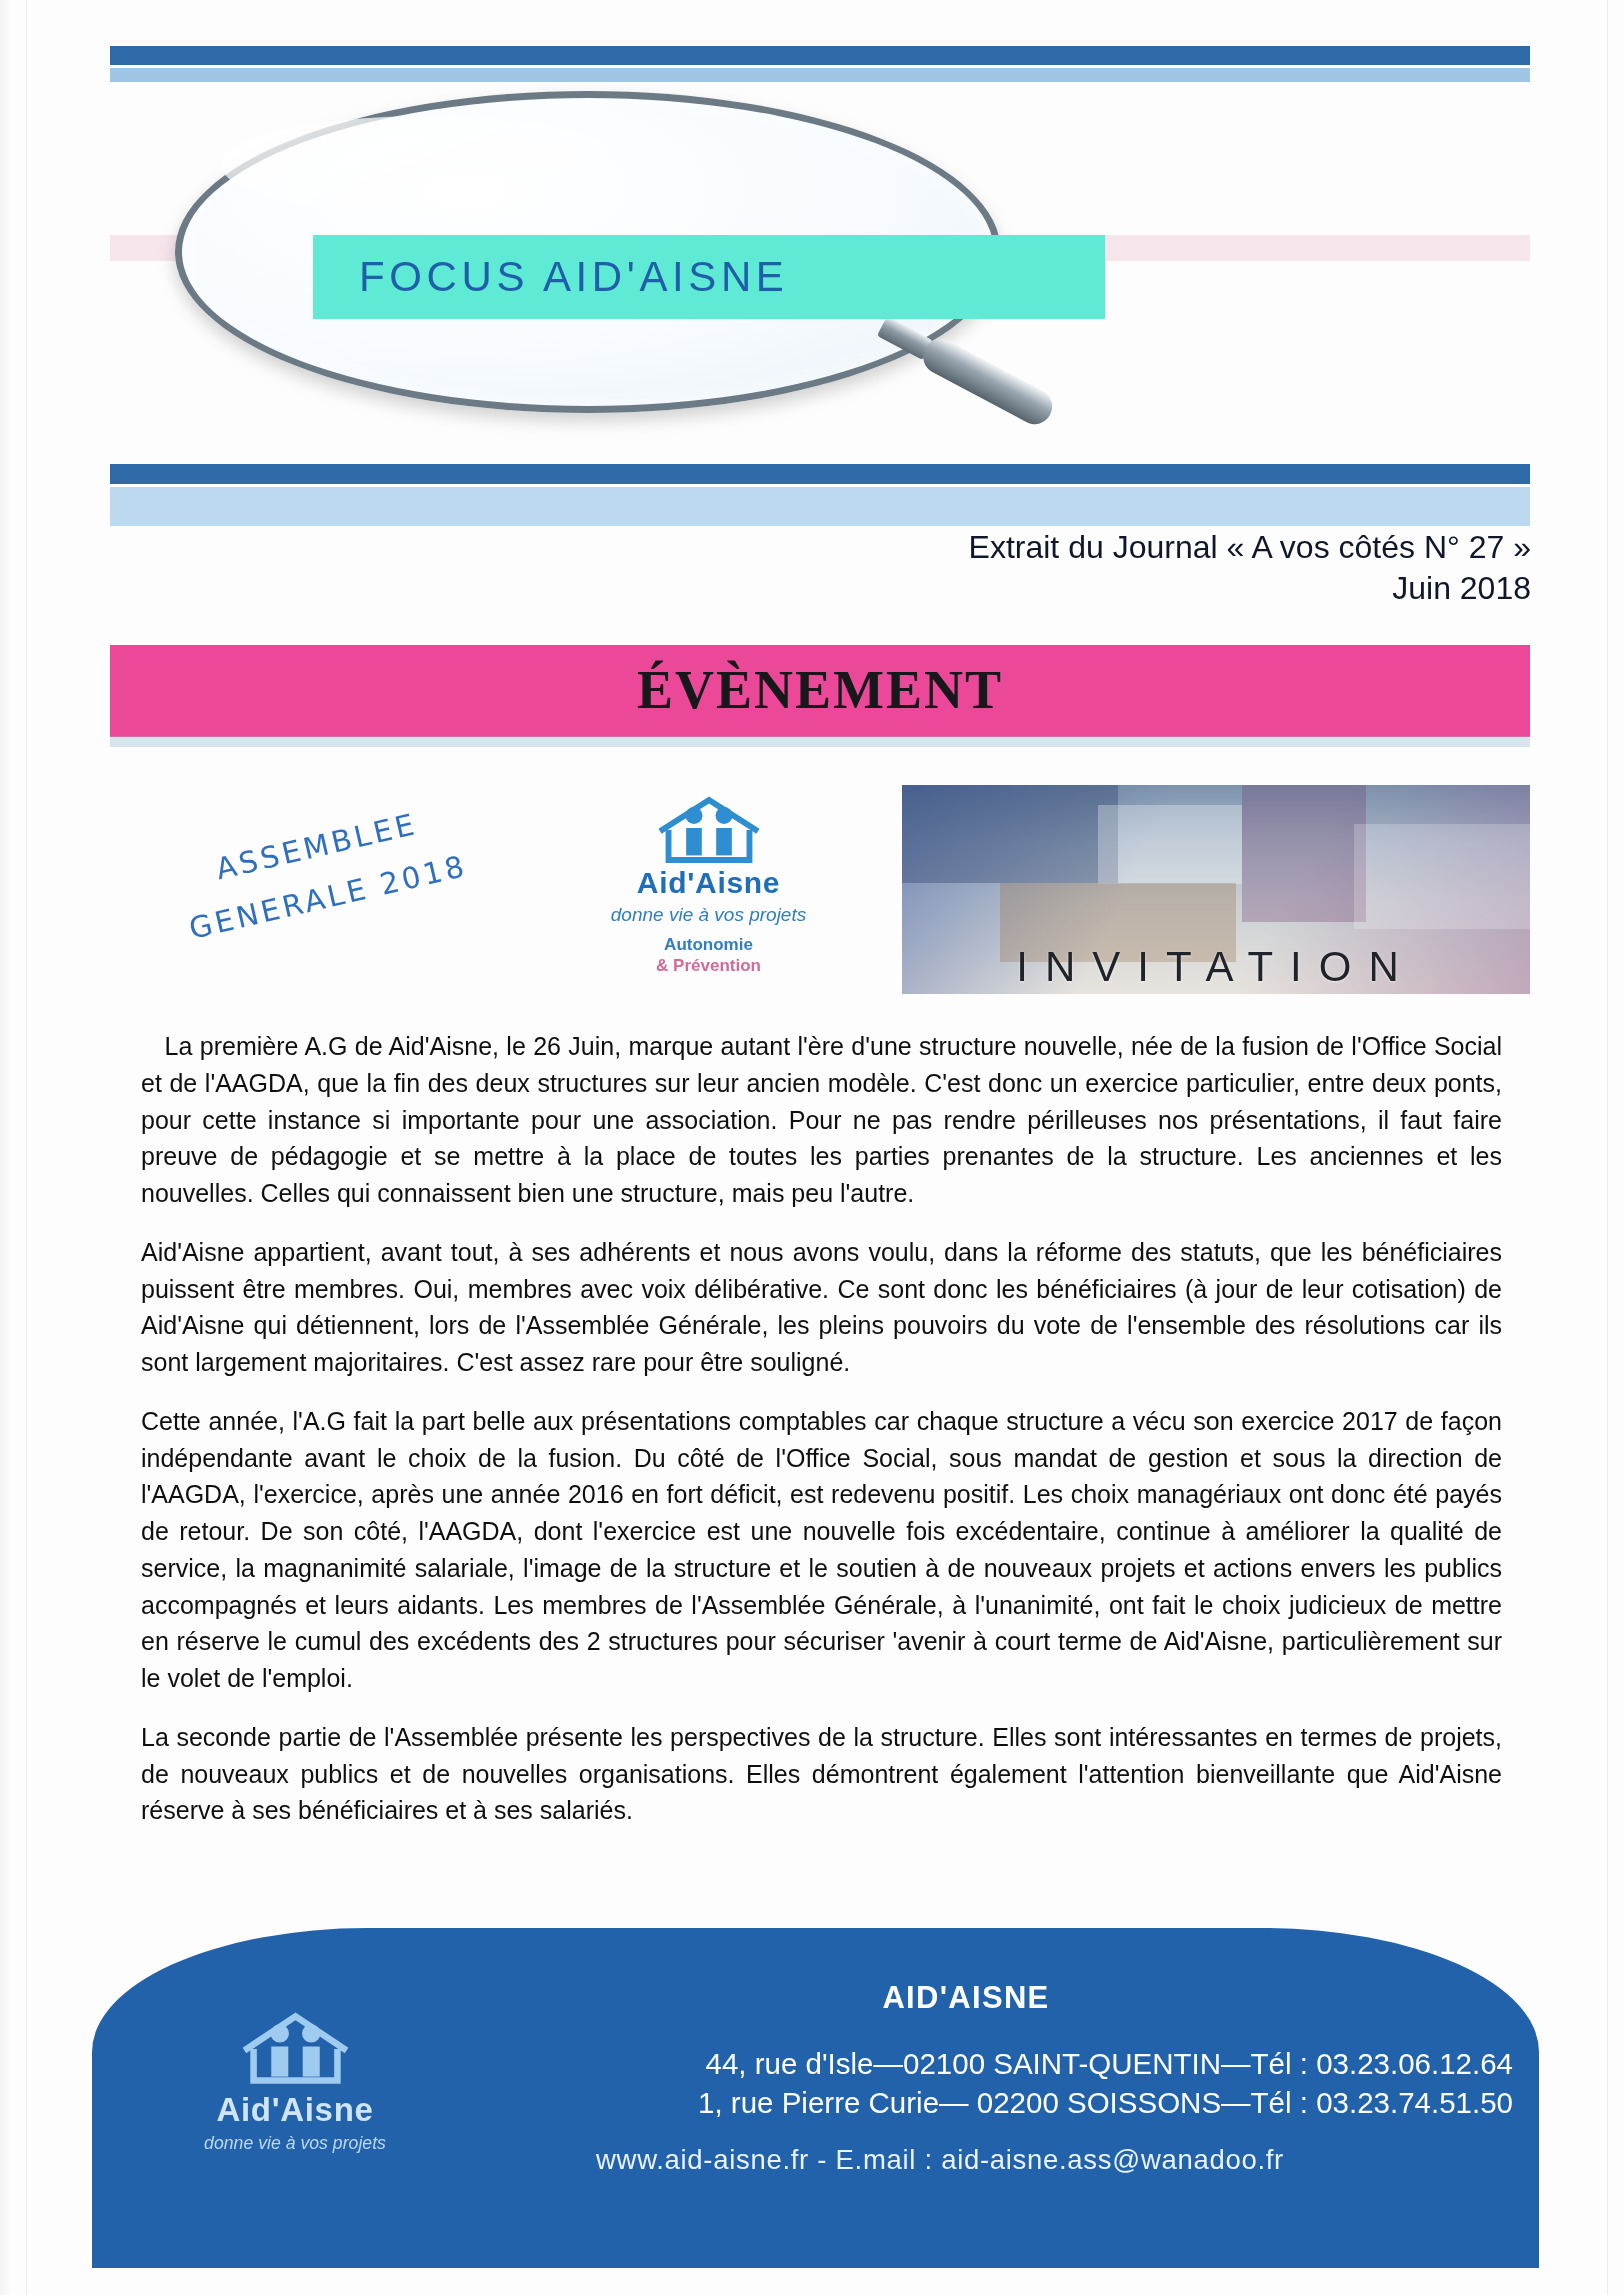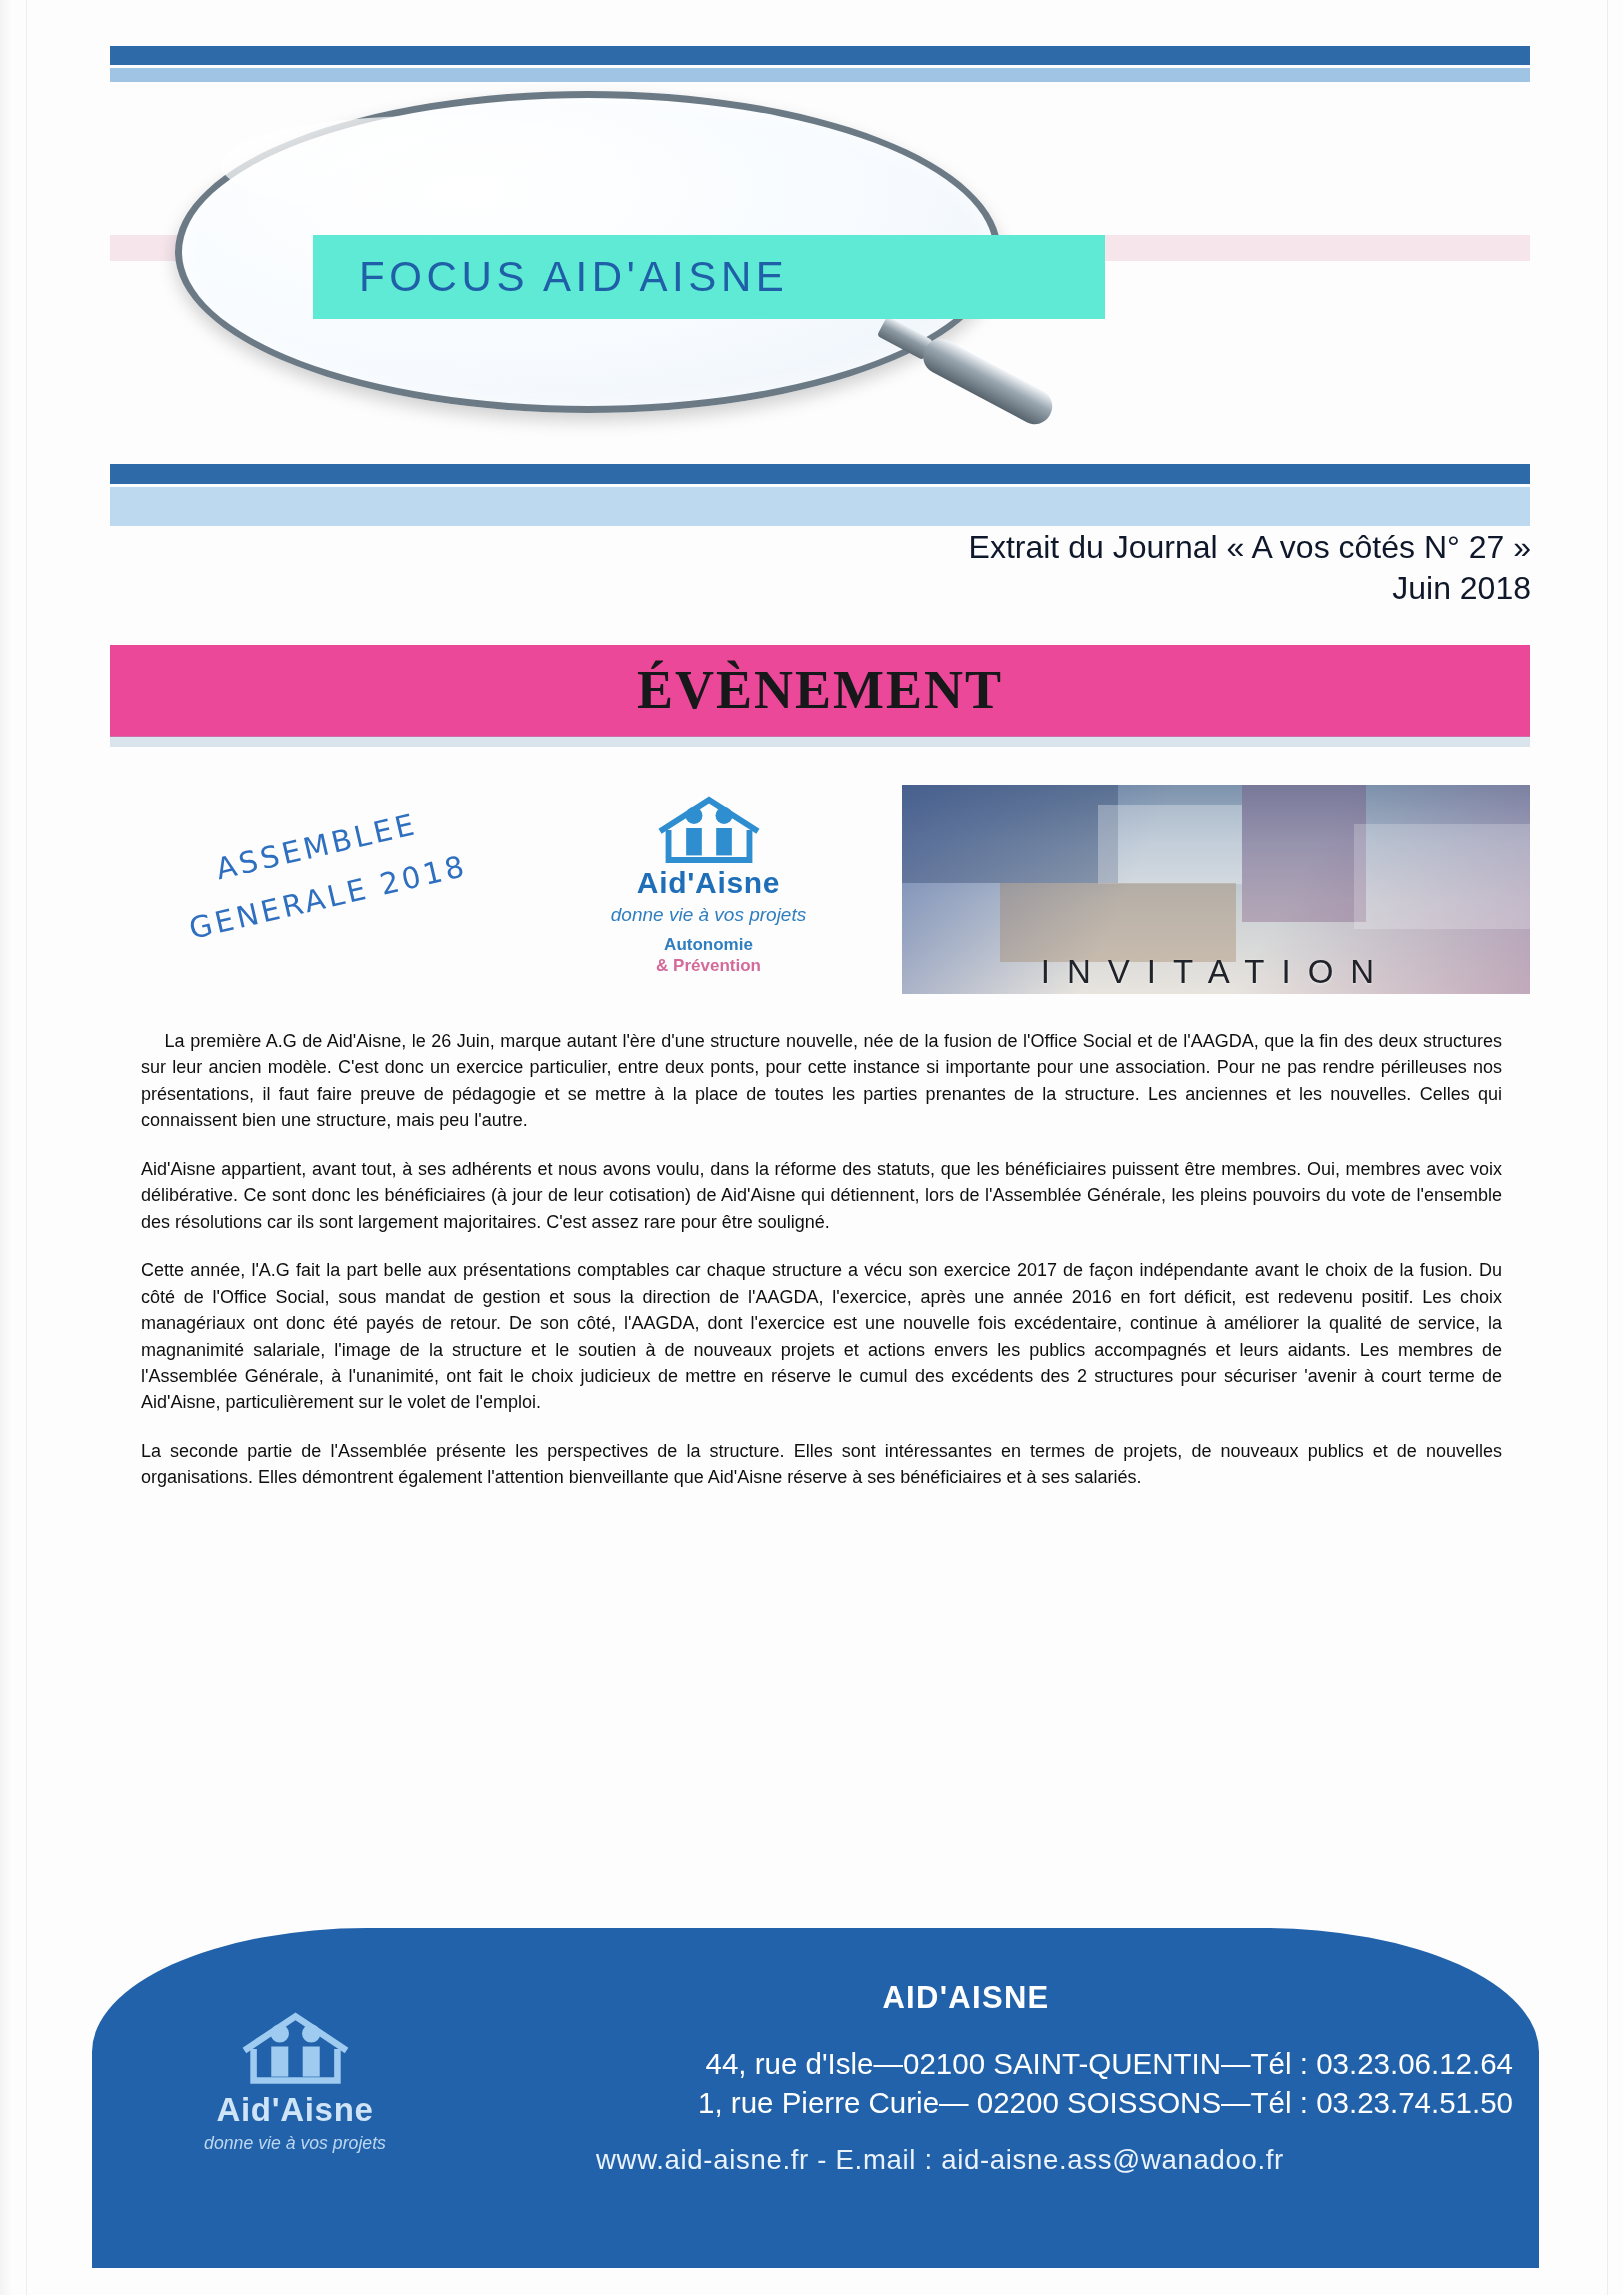--- a/index.html
+++ b/index.html
@@ -259,34 +259,34 @@
   }
   .photo-dark {
     position: absolute;
     background: rgba(40,60,100,.35);
   }
   .invitation-word {
     position: absolute;
     left: 0; right: 0;
     bottom: 2.6px;
     text-align: center;
-    font-size: 33px;
+    font-size: 42px;
     letter-spacing: 17px;
     color: #20242a;
     font-weight: 500;
     text-shadow: 0 1.3px 2.6px rgba(255,255,255,.6);
   }
 
   
   .article {
     position: absolute;
     left: 141px;
     top: 1028px;
     width: 1361px;
-    font-size: 18px;
+    font-size: 25px;
     line-height: 1.47;
     color: #0f0f0f;
     text-align: justify;
   }
   .article p {
     margin: 0 0 22px 0;
   }
   .article p:first-child { text-indent: 23.6px; }
 
   

